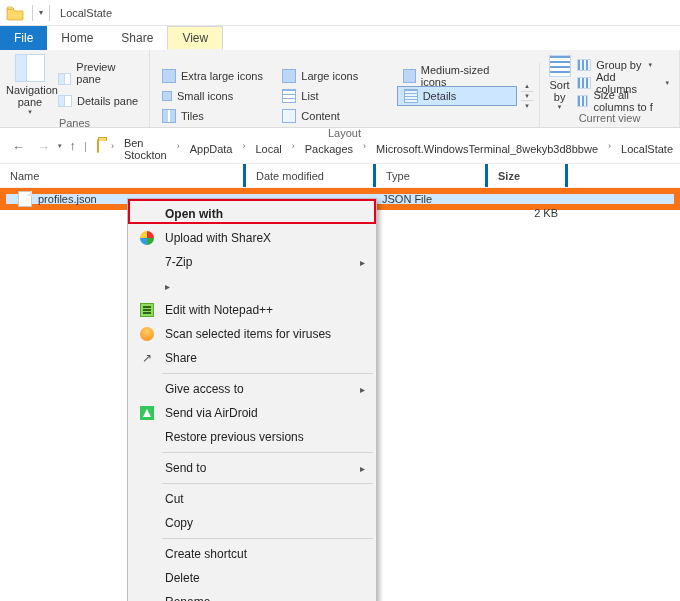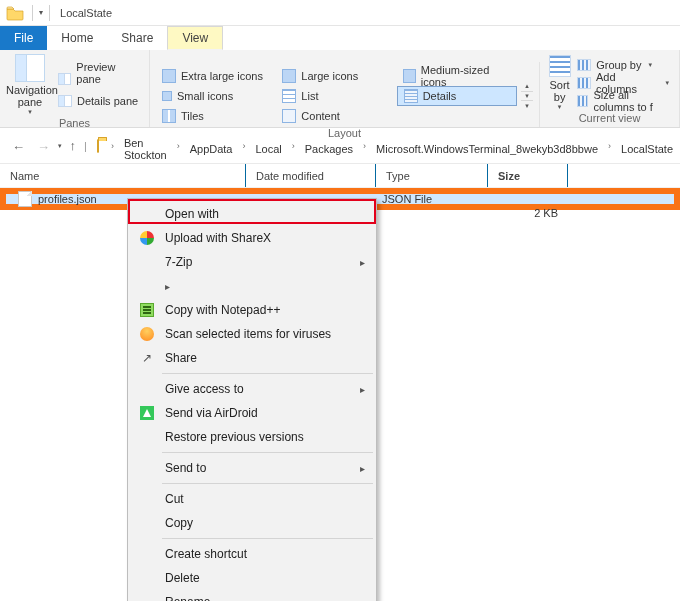--- a/index.html
+++ b/index.html
@@ -64,21 +64,21 @@
   .navrow .pipe { color:#999; font-size:11px;}
   .navrow .up { font-size:13px; color:#555; padding:0 4px;}
   .navrow .drop { font-size:7px; color:#555;}
   .navrow .bc-folder { width:16px; height:14px; background:#ffd869; border:1px solid #d8a32a; border-radius:1px; margin:0 4px 0 6px; position:relative;}
   .navrow .bc-folder:before{content:"";position:absolute;left:0;top:-3px;width:7px;height:3px;background:#ffd869;border:1px solid #d8a32a;border-bottom:none;border-radius:1px 1px 0 0;}
   .navrow .crumb { color:#333; padding:0 2px;margin-top:7px;}
   .navrow .chev { color:#666; font-size:9px; padding:0 4px;}
 
   
   .headers { height:24px; display:flex; align-items:center; border-bottom:1px solid #f0f0f0; }
-  .headers .col { padding:0 10px; color:#444; border-right:1px solid #0369a1; height:100%; display:flex; align-items:center;}
+  .headers .col { padding:0 10px; color:#444; border-right:3px solid #0369a1; height:100%; display:flex; align-items:center;}
   .col-name { width:246px;}
   .col-date { width:130px;}
   .col-type { width:112px;}
   .col-size { width:80px; justify-content:flex-start;font-weight:bold;}
 
   
   .filerow { height:22px; display:flex; align-items:center; background:#cfe8ff; border:6px solid #f97316;}
   .filerow .cell { display:flex; align-items:center; }
   .filerow .cell.name { width:246px; padding-left:12px; gap:6px;}
   .filerow .cell.date { width:130px;}
@@ -87,21 +87,21 @@
   .file-icon { width:14px; height:16px; background:#fff; border:1px solid #c8c8c8; position:relative;}
   .file-icon:before { content:""; position:absolute; right:-1px; top:-1px; width:5px; height:5px; background:linear-gradient(135deg, transparent 50%, #e4e4e4 50%); }
 
   
   .ctx { position:absolute; left:127px; top:198px; width:250px; background:#f2f2f2; border:1px solid #bdbdbd; box-shadow:3px 3px 4px rgba(0,0,0,.25); padding:3px 2px; }
   .ctx .item { height:24px; display:flex; align-items:center; padding:0 8px 0 6px; gap:8px; margin:0 1px;}
   .ctx .item .iconslot { width:20px; display:flex; align-items:center; justify-content:center;}
   .ctx .item .lbl { flex:1; color:#222; font-size:12px;}
   .ctx .item .arrow { font-size:10px; color:#555;}
   .ctx .sep { height:1px; background:#d4d4d4; margin:3px 1px 3px 32px;}
-  .ctx .item.bold .lbl { font-weight:normal; }
+  .ctx .item.bold .lbl { font-weight:bold; }
 
   .hl-red { position:absolute; left:128px; top:199px; width:248px; height:25px; border:2px solid #e3001b; pointer-events:none;}
 
   
   .ci-sharex { width:14px; height:14px; border-radius:50%; background: conic-gradient(#e33 0 90deg,#3a3 0 180deg,#39e 0 270deg,#fc3 0);}
   .ci-npp { width:14px; height:14px; background:#8fdc60; border:1px solid #5aa82e; position:relative;}
   .ci-npp:before{content:"";position:absolute;left:2px;top:2px;right:2px;height:2px;background:#2e6612;box-shadow:0 3px #2e6612,0 6px #2e6612;}
   .ci-virus { width:14px;height:14px;border-radius:50%;background:radial-gradient(circle at 50% 30%, #ffcf5f, #ff8a1f);}  
   .ci-share { width:14px;height:14px;color:#555;font-size:12px; display:flex;align-items:center;justify-content:center;}
   .ci-airdroid { width:14px;height:14px;background:#34c85a;position:relative;}
@@ -286,21 +286,21 @@
       <span class="arrow">▸</span>
     </div>
   <div class="item">
       <span class="iconslot"></span>
       <span class="arrow">▸</span>
     </div>
   <div class="item">
       <span class="iconslot">
         <span class="ci-npp"></span>
       </span>
-      <span class="lbl">Copy with Notepad++</span>
+      <span class="lbl">Edit with Notepad++</span>
     </div>
   <div class="item">
       <span class="iconslot">
         <span class="ci-virus"></span>
       </span>
       <span class="lbl">Scan selected items for viruses</span>
     </div>
   <div class="item">
       <span class="iconslot">
         <span class="ci-share">↗</span>

